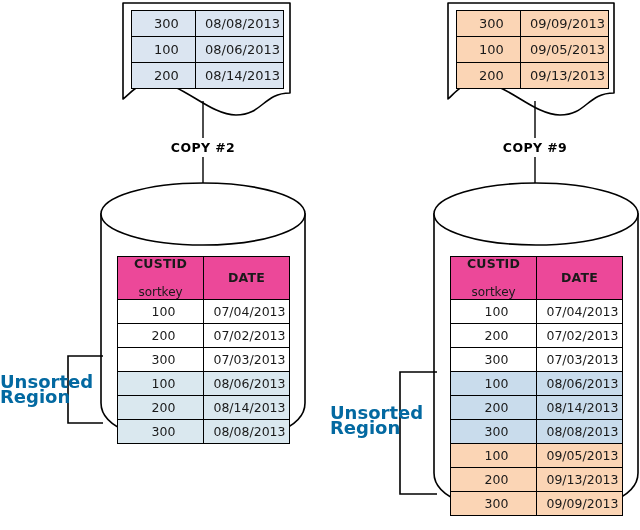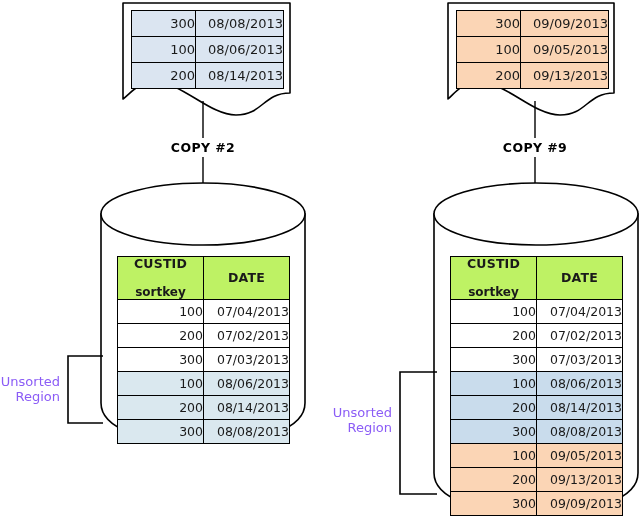--- a/index.html
+++ b/index.html
@@ -37,73 +37,73 @@
     border-collapse: collapse;
     table-layout: fixed;
     background: #ffffff;
   }
   table.dtab td, table.dtab th {
     border: 1px solid #000000;
     font-size: 12.5px;
     font-weight: normal;
     color: #1a1a1a;
     padding: 0 0 0 6px;
-    text-align: right;
+    text-align: center;
     height: 23px;
     line-height: 23px;
     white-space: nowrap;
     overflow: hidden;
   }
 
   
   table.scroll-tab td { height: 25px; line-height: 25px; font-size: 13px; }
   table.scroll-tab.blue td { background: #dbe5f1; }
   table.scroll-tab.orange td { background: #fbd5b5; }
 
   
   table.db-tab th {
-    background: #bef264;
+    background: #ec4899;
     text-align: center;
     padding: 0;
     height: 34px;
     line-height: 1.05;
     vertical-align: middle;
   }
   table.db-tab th .hl1 {
     display: block;
     font-weight: bold;
     font-size: 12.5px;
     letter-spacing: .2px;
   }
   table.db-tab th .hl2 {
     display: block;
-    font-weight: bold;
+    font-weight: normal;
     font-size: 12px;
     margin-top: 16px;
   }
   table.db-tab td.r-plain { background: #ffffff; }
   table.db-tab td.r-blue  { background: #dae8ef; }
   table.db-tab td.r-blue2 { background: #c9dcec; }
   table.db-tab td.r-orange{ background: #fbd5b5; }
 
   
   .copy-label {
     position: absolute;
     font-size: 12.5px;
     font-weight: bold;
     color: #000000;
     letter-spacing: .4px;
     text-align: center;
     white-space: nowrap;
   }
   .region-label {
     position: absolute;
-    font-size: 13px;
-    font-weight: normal;
-    color: #8b5cf6;
+    font-size: 18px;
+    font-weight: bold;
+    color: #0369a1;
     line-height: 15px;
     text-align: right;
     white-space: nowrap;
   }
 </style>
 </head>
 <body>
 
 <div class="stage">
 

